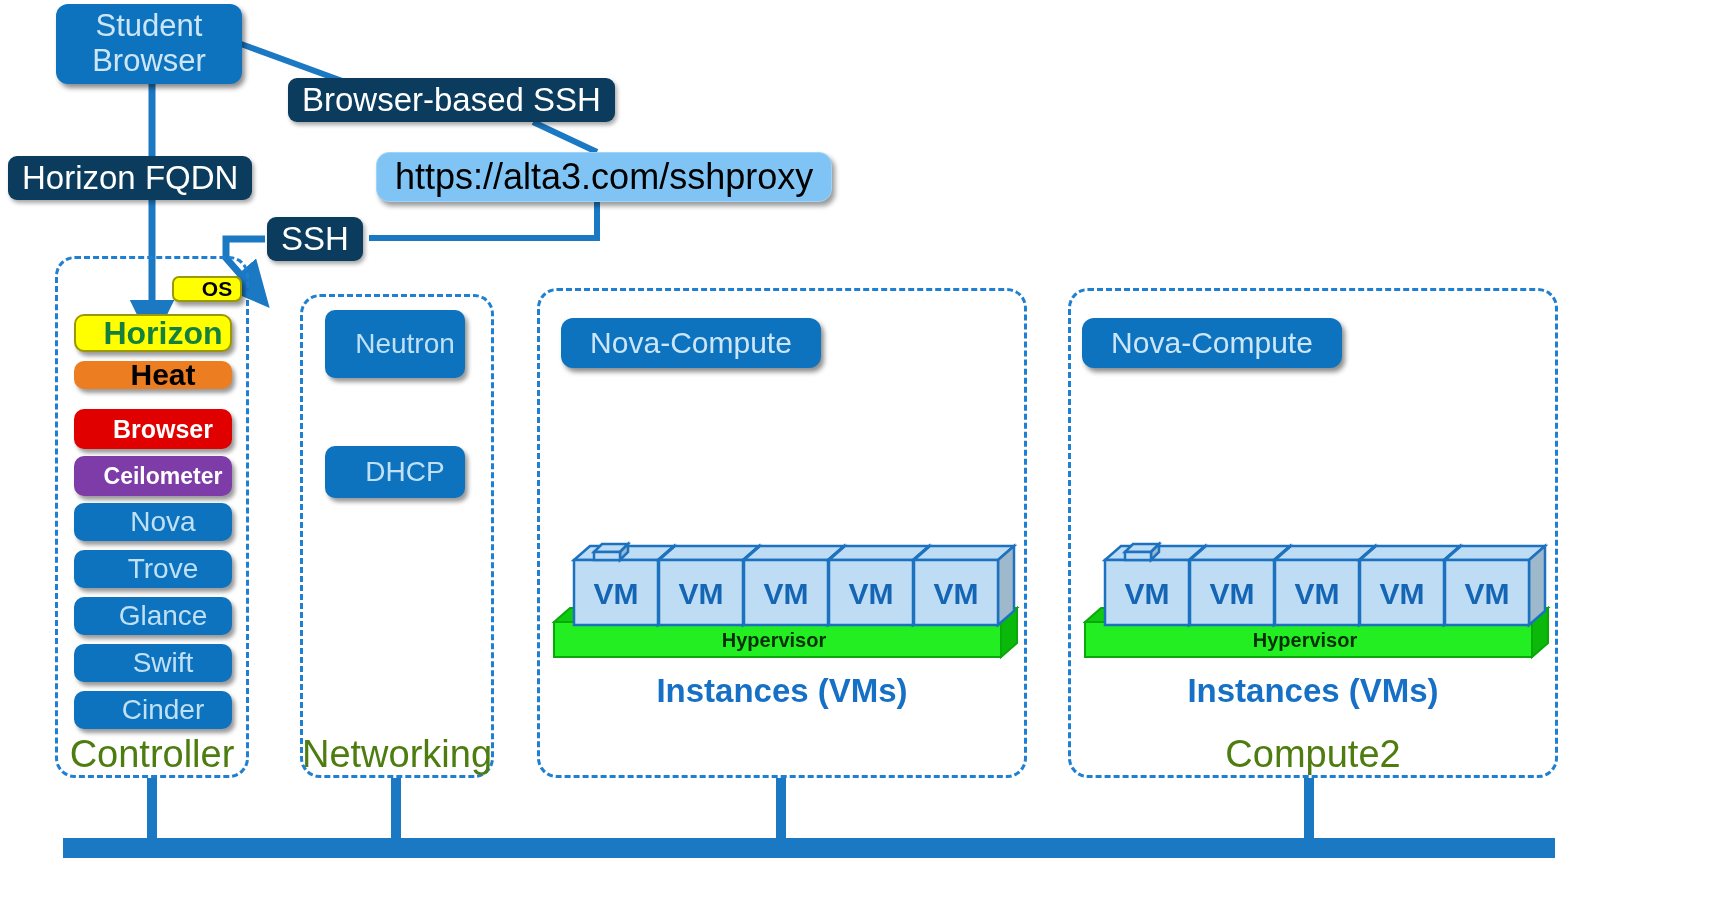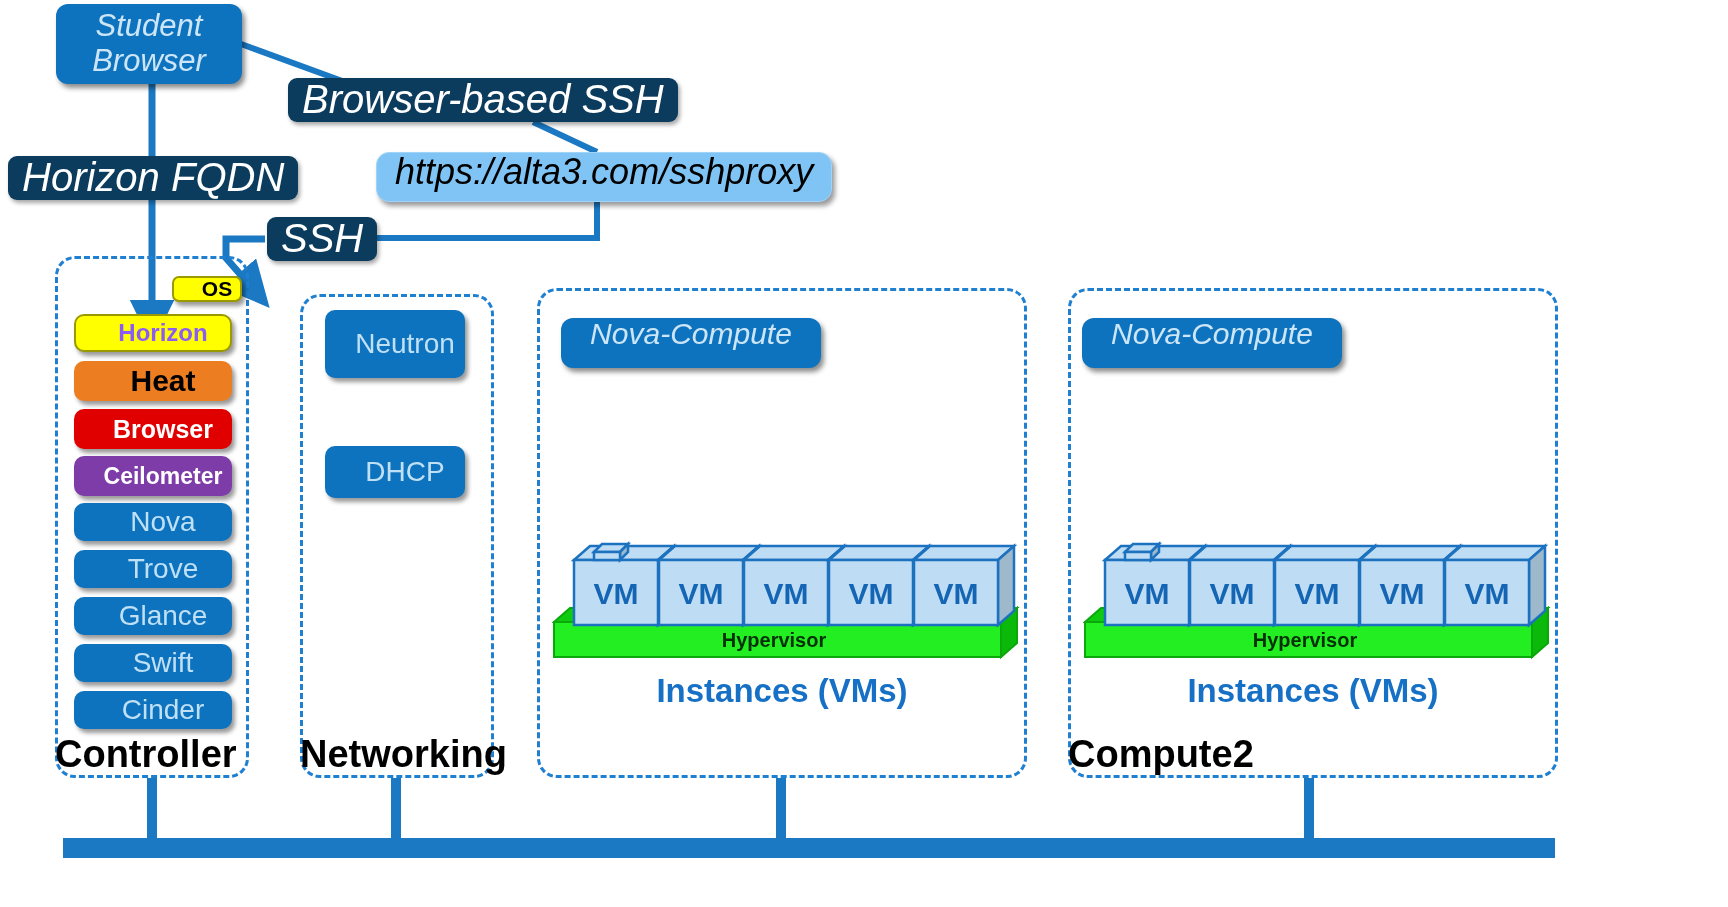--- a/index.html
+++ b/index.html
@@ -5,53 +5,53 @@
   html,body{margin:0;padding:0;background:#ffffff;}
   body{width:1728px;height:907px;position:relative;overflow:hidden;
        font-family:"Liberation Sans","DejaVu Sans",sans-serif;}
 
   #stage{position:absolute;left:0;top:0;width:1728px;height:907px;}
 
   
   #wires{position:absolute;left:0;top:0;width:1728px;height:907px;}
 
   
-  .node{position:absolute;box-sizing:border-box;display:flex;
-        justify-content:center;text-align:center;line-height:1.05;font-style:italic;}
+  .node{position:absolute;box-sizing:border-box;display:flex;align-items:center;
+        justify-content:center;text-align:center;line-height:1.05;}
 
   .blue-node{background:#0D73BE;color:#CDE6F7;border-radius:12px;
              box-shadow:3px 4px 5px rgba(0,0,0,.45);font-size:31px;}
   .blue-node.two-line{line-height:1.12;}
 
   .dark-label{background:#0B3C5D;color:#ffffff;border-radius:9px;
-              font-size:40px;box-shadow:2px 3px 4px rgba(0,0,0,.35);
+              font-size:33px;box-shadow:2px 3px 4px rgba(0,0,0,.35);
               padding:0 14px;}
 
   .url-box{background:#7FC4F4;color:#000000;border-radius:13px;font-size:36px;
            box-shadow:3px 4px 5px rgba(0,0,0,.4);padding:0 18px;
            border:1px solid #9fd3f7;}
 
   
   .chip{position:absolute;box-sizing:border-box;display:flex;align-items:center;
         justify-content:center;border-radius:10px;
         box-shadow:3px 4px 4px rgba(0,0,0,.40);padding-left:20px;}
   .chip.svc-blue{background:#0D73BE;color:#BFE0F5;font-size:28px;}
-  .chip.svc-yellow{background:#FFFF00;color:#8b5cf6;border:2px solid #9a9a00;
-                   font-weight:bold;font-size:24px;}
+  .chip.svc-yellow{background:#FFFF00;color:#15803d;border:2px solid #9a9a00;
+                   font-weight:bold;font-size:32px;}
   .chip.svc-os{background:#FFFF00;color:#000000;border:2px solid #9a9a00;
                font-weight:bold;font-size:21px;border-radius:7px;}
   .chip.svc-orange{background:#ED7D21;color:#000000;font-weight:bold;font-size:30px;}
   .chip.svc-red{background:#E00000;color:#ffffff;font-weight:bold;font-size:25px;}
   .chip.svc-purple{background:#7E3CA8;color:#ffffff;font-weight:bold;font-size:23px;}
 
   
   .panel{position:absolute;box-sizing:border-box;border:3px dashed #1F7FD0;
          border-radius:20px;background:transparent;}
-  .panel-title{position:absolute;text-align:left;color:#000000;
-               font-weight:bold;font-size:38px;white-space:nowrap;}
+  .panel-title{position:absolute;text-align:center;color:#4d7c0f;
+               font-weight:normal;font-size:38px;white-space:nowrap;}
 
   
   .vmrow{position:absolute;}
   .vmrow svg{display:block;}
 
   .instances-label{position:absolute;color:#1670C6;font-weight:bold;
                    font-size:33px;text-align:center;white-space:nowrap;}
 
   
   .bus{position:absolute;background:#1B78C2;}
@@ -96,21 +96,21 @@
   <div class="node url-box" style="left:376px;top:152px;height:50px;">https://alta3.com/sshproxy</div>
 
   <div class="node dark-label" style="left:267px;top:217px;height:44px;">SSH</div>
 
   <div class="panel" style="left:55px;top:256px;width:194px;height:522px;"></div>
 
   <div class="chip svc-os" style="left:172px;top:276px;width:70px;height:26px;">OS</div>
 
   <div class="chip svc-yellow" style="left:74px;top:314px;width:158px;height:38px;">Horizon</div>
 
-  <div class="chip svc-orange" style="left:74px;top:361px;width:158px;height:40px;">Heat</div>
+  <div class="chip svc-orange" style="left:74px;top:361px;width:158px;height:28px;">Heat</div>
 
   <div class="chip svc-red" style="left:74px;top:409px;width:158px;height:40px;">Browser</div>
 
   <div class="chip svc-purple" style="left:74px;top:456px;width:158px;height:40px;">Ceilometer</div>
 
   <div class="chip svc-blue" style="left:74px;top:503px;width:158px;height:38px;">Nova</div>
 
   <div class="chip svc-blue" style="left:74px;top:550px;width:158px;height:38px;">Trove</div>
 
   <div class="chip svc-blue" style="left:74px;top:597px;width:158px;height:38px;">Glance</div>

